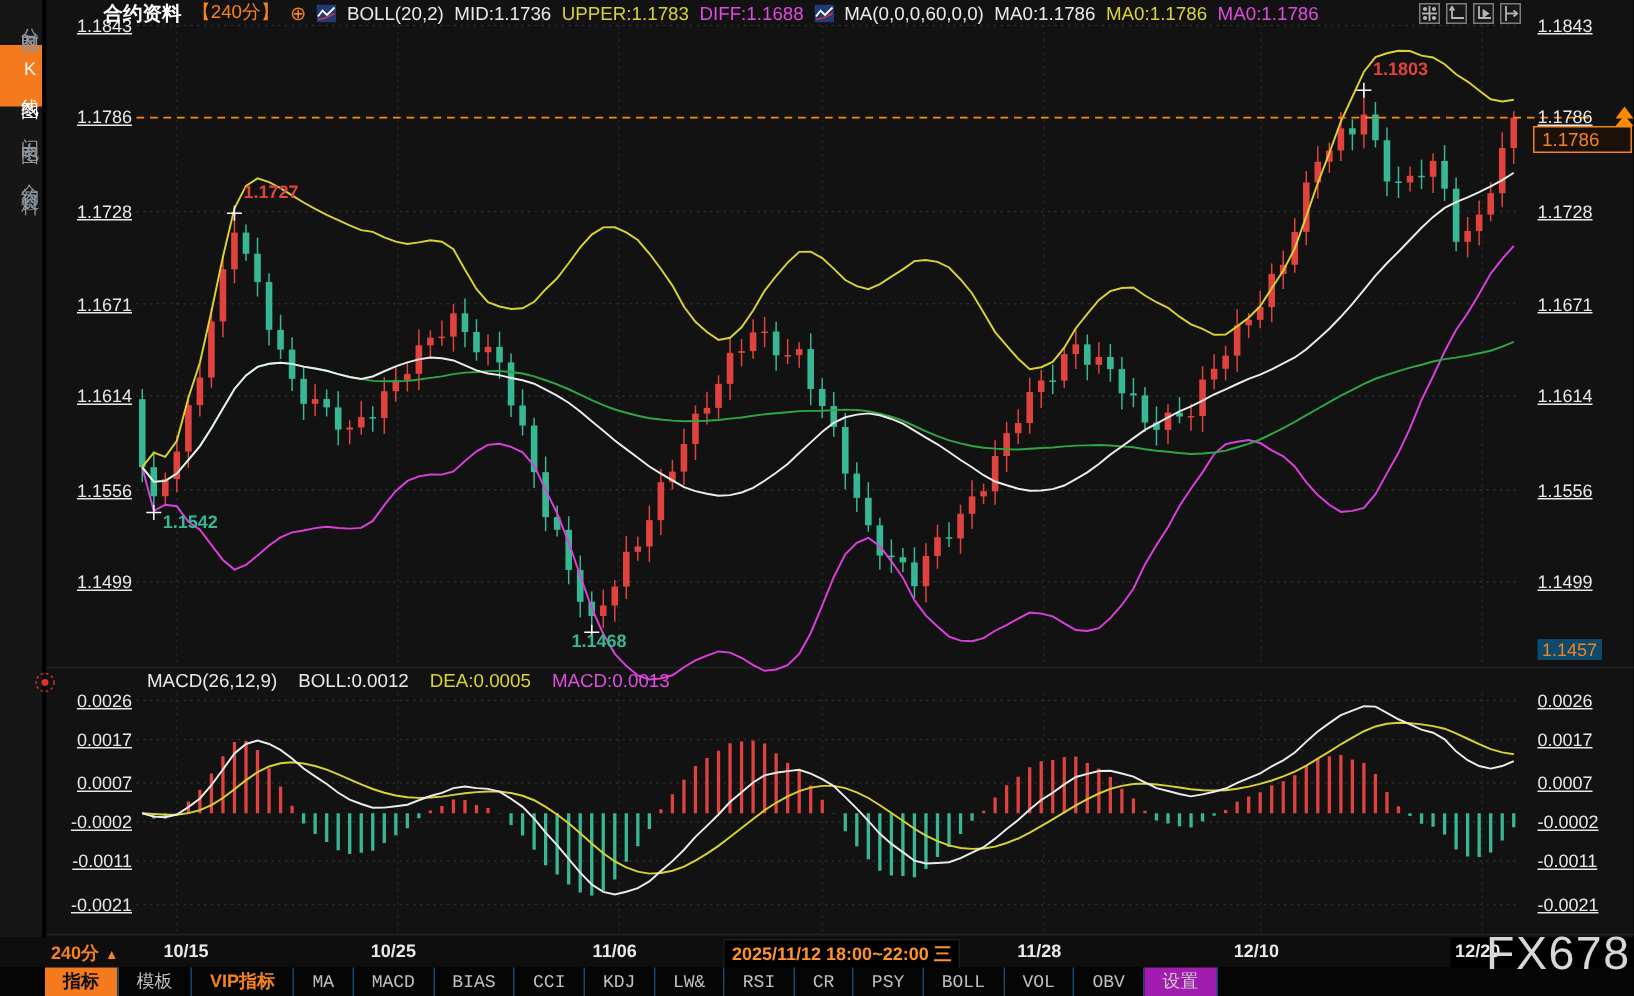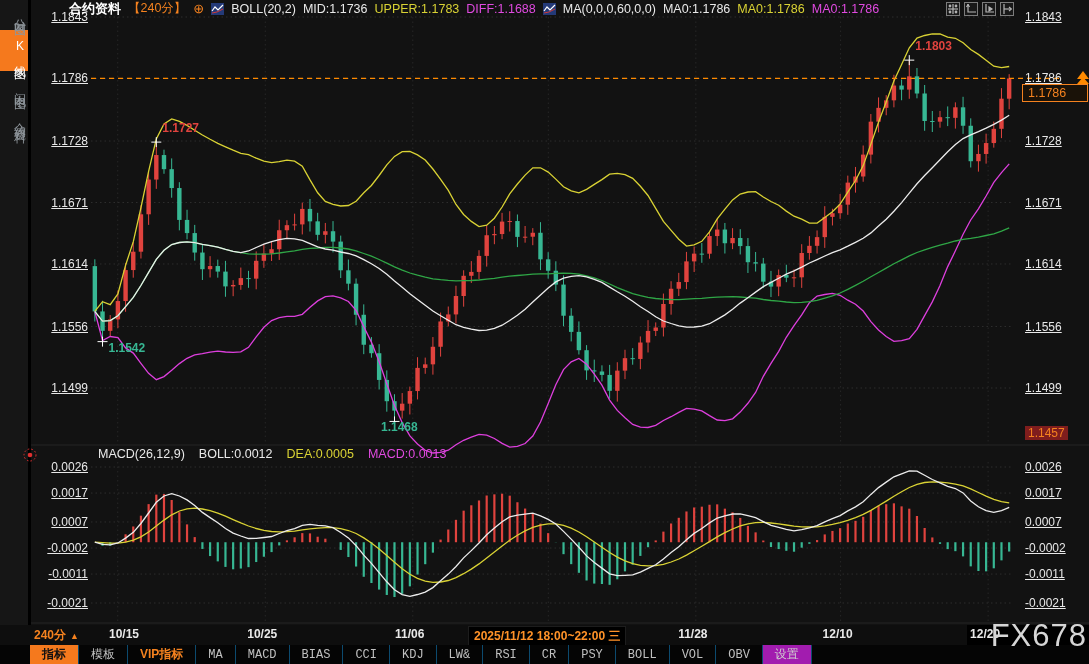--- a/index.html
+++ b/index.html
@@ -34,39 +34,39 @@
   
   #tr-icons { position:absolute; right:75px; top:2px; display:flex; gap:4px; z-index:5; }
   .tool-btn { width:14px; height:14px; border:1px solid #7c7c7c; background:#181818;
     display:flex; align-items:center; justify-content:center; cursor:pointer; }
 
   
   .axlbl { position:absolute; font-size:12px; color:#e8e8e8; z-index:4;text-decoration:underline; }
   .axlbl.l { left:12px; width:45px; text-align:right; }
   .axlbl.r { left:994px; width:62px; text-align:left; }
   #plabel-bottom { position:absolute; left:994px; top:426px; font-size:12px; color:#f5821f;
-    background:#7f1d1d; padding:0 3px; z-index:4; }
+    background:#0c4a6e; padding:0 3px; z-index:4; }
   #cpbox { position:absolute; left:991px; top:84px; width:66px; height:18px; z-index:5;
     border:1px solid #f5821f; background:#1a1208; color:#f5821f; font-size:12.5px;
     display:flex; align-items:center; padding-left:5px; }
   .mk-lbl { position:absolute; font-size:12px; font-weight:bold; z-index:4; }
   .mk-red { color:#e0433e; }
   .mk-teal { color:#37b793; }
 
   
   #macd-hdr { position:absolute; left:67px; top:447px; display:flex; gap:14px;
     font-size:12.5px; z-index:5; white-space:nowrap; }
 
   
   #xrow { position:absolute; left:0; top:625px; width:967px; height:20px; background:#0e0e0e;
     z-index:6; font-size:12px;padding-left:40px; }
   #period { position:absolute; left:34px; top:2px; color:#f5821f; font-weight:bold; cursor:pointer; }
   #period .tri { font-size:9px; margin-left:4px; }
   .xdate { position:absolute; top:2px; width:90px; text-align:center; color:#e9e9e9; font-weight:bold; }
-  #xhl { position:absolute; top:1px; left:468px; background:#000; color:#ff9228; padding:1px 5px;
+  #xhl { position:absolute; top:1px; left:482px; background:#000; color:#ff9228; padding:1px 5px;
     font-weight:bold; border:1px solid #1d1d1d; }
 
   
   #toolbar { position:absolute; left:0; top:645px; width:1089px; height:19px; background:#050505;
     display:flex; align-items:stretch; padding-left:30px; z-index:6; }
   .tab { display:flex; align-items:center; padding:0 12px; font-size:12px; color:#c0c0c0;
     border-right:1px solid #0c4a6e; cursor:pointer;
     font-family:"Liberation Mono", monospace; white-space:nowrap; }
   .tab.cjk { font-family:"Liberation Sans", sans-serif; }
   .tab.active { background:#f5791d; color:#111; font-weight:bold; }

